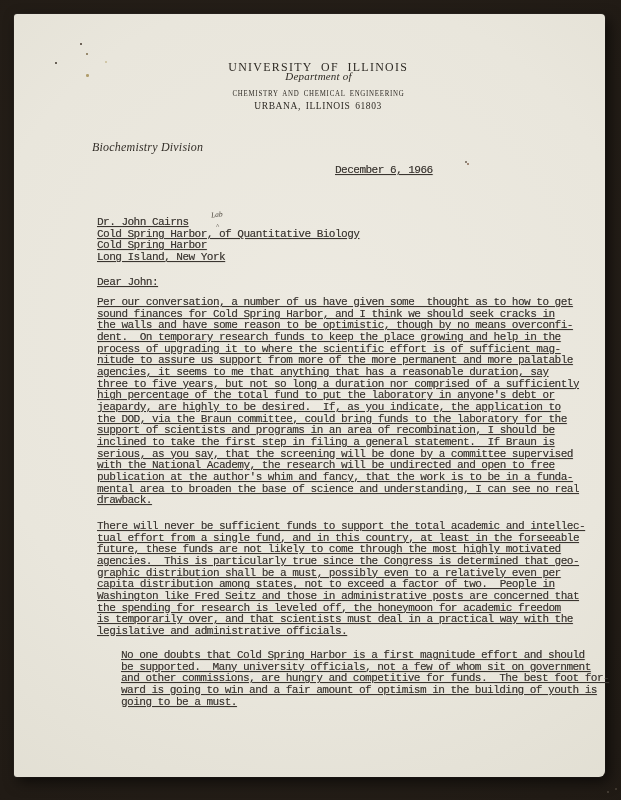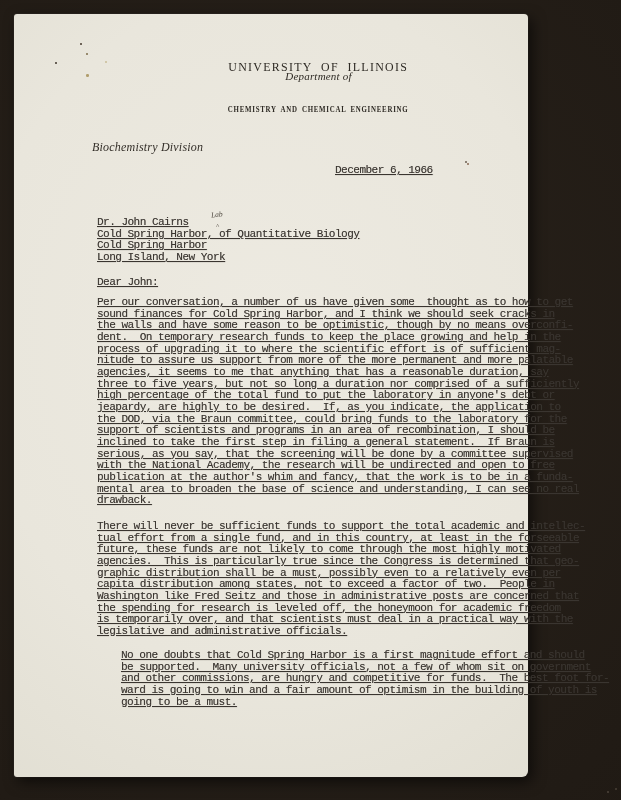--- a/index.html
+++ b/index.html
@@ -2,32 +2,32 @@
 <html><head>
 <meta charset="utf-8">
 <style>
   html,body{margin:0;padding:0;background:#16110d;}
   .photo{
     position:relative;width:621px;height:800px;overflow:hidden;
     background:radial-gradient(140% 120% at 45% 45%, #29221b 0%, #211b15 55%, #1b1510 100%);
     font-family:"Liberation Sans",sans-serif;
   }
   .paper{
-    position:absolute;left:14px;top:14px;width:514px;height:763px;
+    position:absolute;left:14px;top:14px;width:591px;height:763px;
     background:radial-gradient(95% 75% at 50% 42%, #edeae1 0%, #e9e6dc 60%, #e1ded2 100%);
     border-radius:3px 4px 6px 3px;
     box-shadow:4px 5px 14px rgba(0,0,0,.6), 0 0 0 1px rgba(255,255,255,.04);
   }
   .serif{font-family:"Liberation Serif","DejaVu Serif",serif;color:#2e2a24;}
   .lh-line{position:absolute;left:9px;width:591px;text-align:center;}
   .lh-line > span{display:inline-block;}
   .lh-univ{top:45px;font-size:13.5px;letter-spacing:1.5px;word-spacing:5px;}
   .lh-univ > span{transform:scaleX(.88);}
   .lh-dept{top:56px;font-size:11px;font-style:italic;letter-spacing:.2px;}
-  .lh-chem{top:75px;font-size:7.5px;font-weight:bold;letter-spacing:.8px;word-spacing:2px;margin-top:16px;}
+  .lh-chem{top:75px;font-size:7.5px;font-weight:normal;letter-spacing:.8px;word-spacing:2px;}
   .lh-chem > span{transform:scaleX(.92);}
   .lh-urbana{top:86px;font-size:10px;letter-spacing:.6px;word-spacing:2px;}
   .lh-urbana > span{transform:scaleX(.95);}
   .division{position:absolute;left:78px;top:126px;font-size:12px;font-style:italic;letter-spacing:.2px;color:#332e28;}
   .type{
     position:absolute;
     font-family:"Liberation Mono","DejaVu Sans Mono",monospace;
     font-size:11px;letter-spacing:-0.5px;line-height:11.65px;
     color:#3a3530;white-space:pre;
     text-shadow:.2px .2px .3px rgba(58,53,48,.45);
@@ -66,20 +66,23 @@
   <div class="paper">
 
     <div class="lh-line lh-univ serif">
       <span>UNIVERSITY OF ILLINOIS</span>
     </div>
     <div class="lh-line lh-dept serif">
       <span>Department of</span>
     </div>
     <div class="lh-line lh-chem serif">
       <span>CHEMISTRY AND CHEMICAL ENGINEERING</span>
+    </div>
+    <div class="lh-line lh-urbana serif">
+      <span>URBANA, ILLINOIS 61803</span>
     </div>
 
     <div class="division serif">Biochemistry Division</div>
 
     <div class="type date">December 6, 1966</div>
 
     <div class="type address">Dr. John Cairns
 Cold Spring Harbor, of Quantitative Biology
 Cold Spring Harbor
 Long Island, New York</div>

